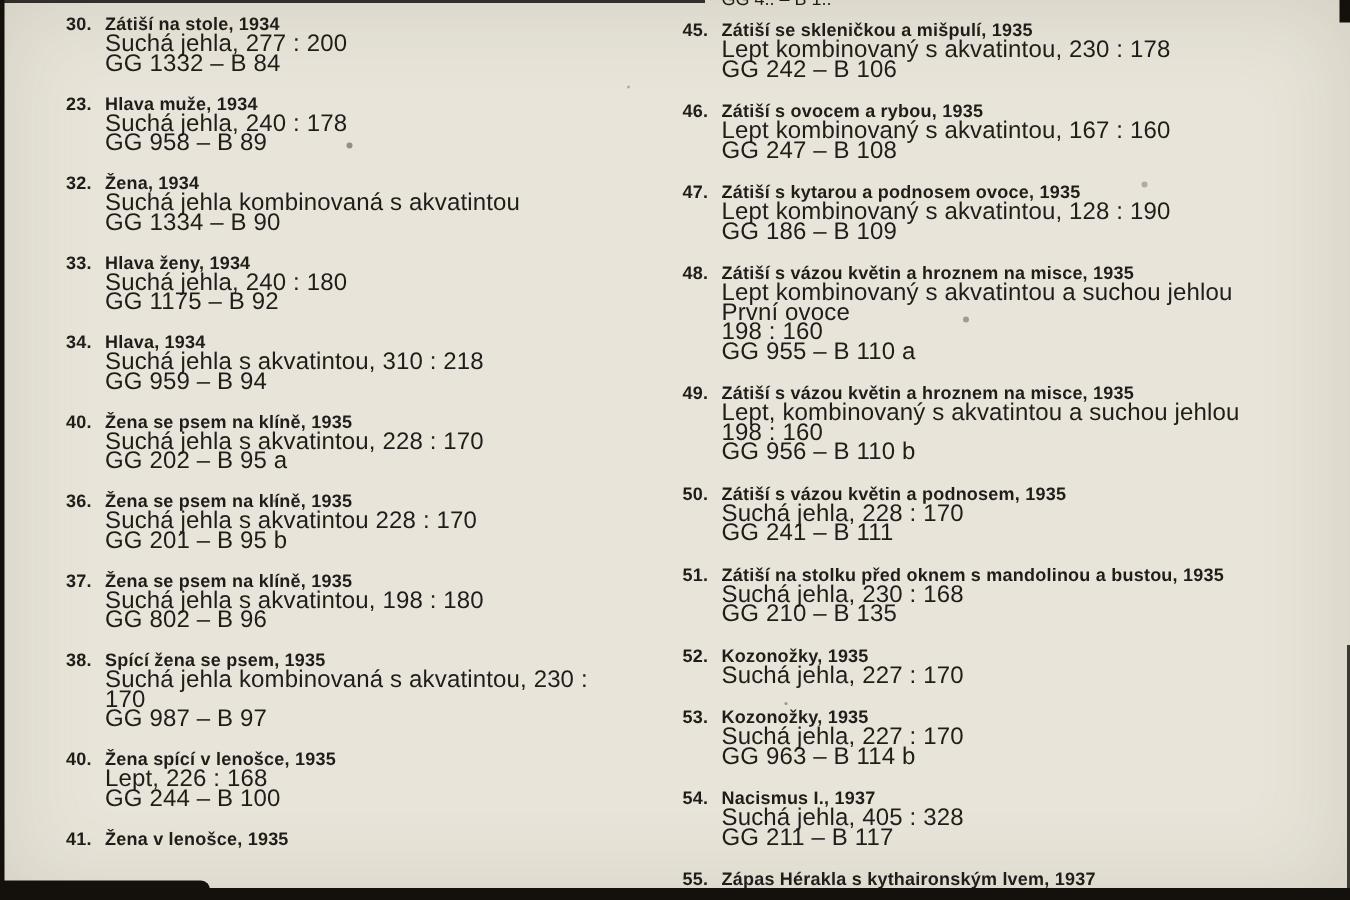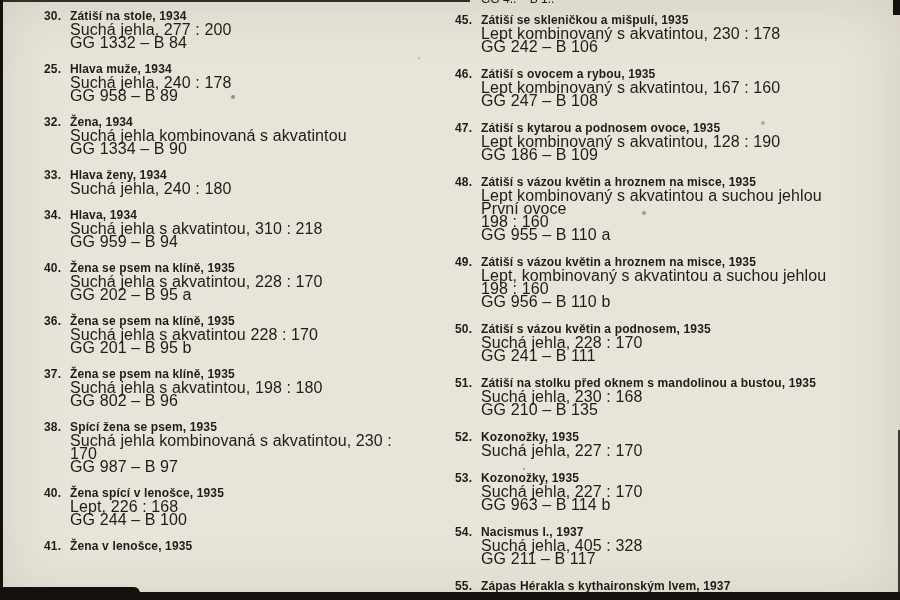--- a/index.html
+++ b/index.html
@@ -61,32 +61,33 @@
 
 <div class="page">
 
   <div class="col col-left" id="col-left">
       <div class="entry">
         <div class="entry-head"><span class="num">30.</span><span class="title">Zátiší na stole, 1934</span></div>
         <div class="line">Suchá jehla, 277 : 200</div>
         <div class="line">GG 1332 – B 84</div>
       </div>
       <div class="entry">
-        <div class="entry-head"><span class="num">25.</span><span class="title">Hlava muže, 1934</span></div>
+        <div class="entry-head"><span class="num">23.</span><span class="title">Hlava muže, 1934</span></div>
         <div class="line">Suchá jehla, 240 : 178</div>
         <div class="line">GG 958 – B 89</div>
       </div>
       <div class="entry">
         <div class="entry-head"><span class="num">32.</span><span class="title">Žena, 1934</span></div>
         <div class="line">Suchá jehla kombinovaná s akvatintou</div>
         <div class="line">GG 1334 – B 90</div>
       </div>
       <div class="entry">
         <div class="entry-head"><span class="num">33.</span><span class="title">Hlava ženy, 1934</span></div>
         <div class="line">Suchá jehla, 240 : 180</div>
+        <div class="line">GG 1175 – B 92</div>
       </div>
       <div class="entry">
         <div class="entry-head"><span class="num">34.</span><span class="title">Hlava, 1934</span></div>
         <div class="line">Suchá jehla s akvatintou, 310 : 218</div>
         <div class="line">GG 959 – B 94</div>
       </div>
       <div class="entry">
         <div class="entry-head"><span class="num">40.</span><span class="title">Žena se psem na klíně, 1935</span></div>
         <div class="line">Suchá jehla s akvatintou, 228 : 170</div>
         <div class="line">GG 202 – B 95 a</div>

